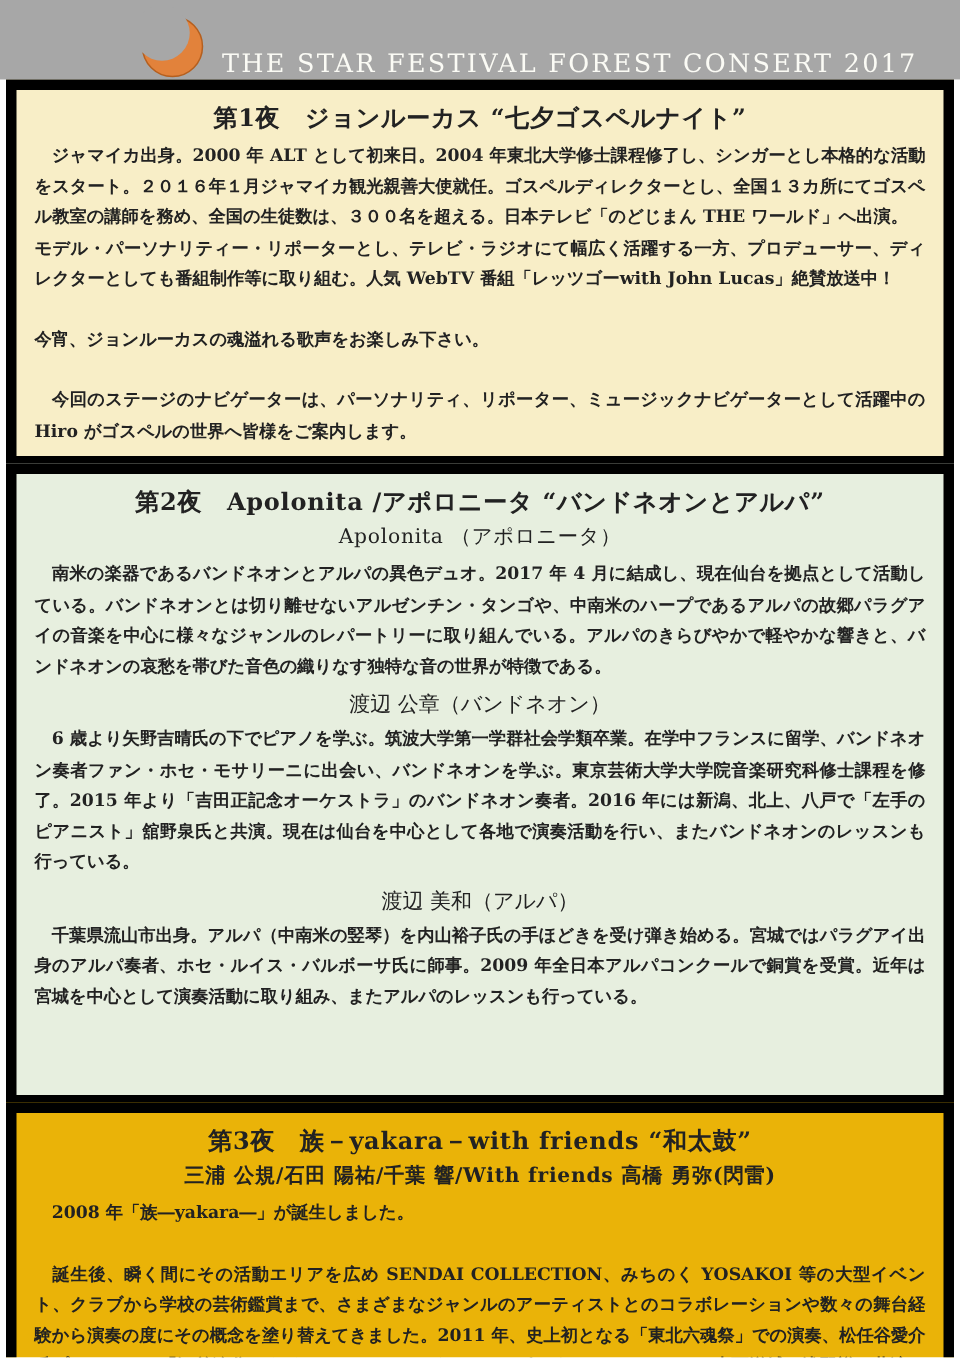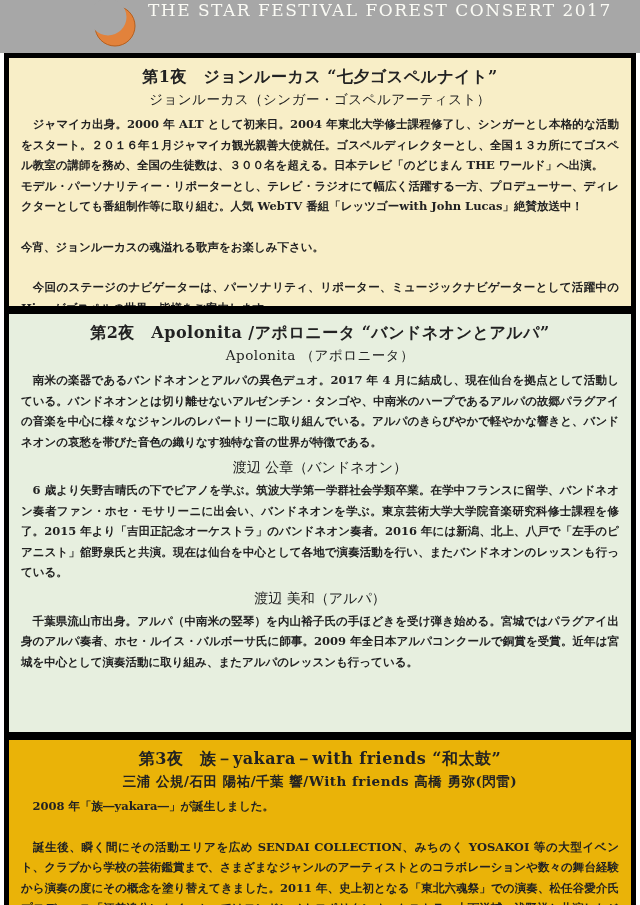--- a/index.html
+++ b/index.html
@@ -13,41 +13,41 @@
     width: 640px;
     height: 905px;
     overflow: hidden;
     background: #ffffff;
   }
   
   .header {
     height: 53px;
     background: #a7a7a7;
     display: flex;
-    align-items: flex-start;
+    align-items: flex-end;
   }
   .moon {
     margin-left: 94px;
     width: 44px;
     height: 48px;
     flex: 0 0 auto;
   }
   .header-title {
     margin: 0 0 0 10px;
     font-size: 17px;
     font-weight: normal;
     color: #fbfbf5;
     letter-spacing: 1.5px;
     white-space: nowrap;
   }
   
   .section {
     box-sizing: border-box;
     margin: 0 4px;
-    border: 5px solid #000000;
+    border: 7px solid #000000;
     padding: 4px 12px 0 12px;
     overflow: hidden;
     color: #222222;
   }
   .section + .section { margin-top: -2px; }
   .s1 { background: #f8eec7; height: 258px; }
   .s2 { background: #e7efdf; height: 428px; }
   .s3 { background: #eab308; height: 336px; }
 
   .sec-title {
@@ -90,21 +90,20 @@
       <svg viewBox="0 0 44 48" width="44" height="48">
         <circle cx="21" cy="26" r="20" fill="#e2823b" stroke="#b55f1e" stroke-width="1"></circle>
         <circle cx="14" cy="17" r="18.5" fill="#a7a7a7"></circle>
       </svg>
     </span>
     <h1 class="header-title">THE STAR FESTIVAL FOREST CONSERT 2017</h1>
   </header>
 
   <section class="section s1">
     <h2 class="sec-title">第1夜　ジョンルーカス “七夕ゴスペルナイト”</h2>
-    <h3 class="sec-subtitle">ジョンルーカス（シンガー・ゴスペルアーティスト）</h3>
     <p>　ジャマイカ出身。2000 年 ALT として初来日。2004 年東北大学修士課程修了し、シンガーとし本格的な活動をスタート。２０１６年１月ジャマイカ観光親善大使就任。ゴスペルディレクターとし、全国１３カ所にてゴスペル教室の講師を務め、全国の生徒数は、３００名を超える。日本テレビ「のどじまん THE ワールド」へ出演。</p>
     <p>モデル・パーソナリティー・リポーターとし、テレビ・ラジオにて幅広く活躍する一方、プロデューサー、ディレクターとしても番組制作等に取り組む。人気 WebTV 番組「レッツゴーwith John Lucas」絶賛放送中！</p>
     <p class="gap">今宵、ジョンルーカスの魂溢れる歌声をお楽しみ下さい。</p>
     <p class="gap">　今回のステージのナビゲーターは、パーソナリティ、リポーター、ミュージックナビゲーターとして活躍中の Hiro がゴスペルの世界へ皆様をご案内します。</p>
   </section>
 
   <section class="section s2">
     <h2 class="sec-title">第2夜　Apolonita /アポロニータ “バンドネオンとアルパ”</h2>
     <h3 class="sec-subtitle">Apolonita （アポロニータ）</h3>
     <p>　南米の楽器であるバンドネオンとアルパの異色デュオ。2017 年 4 月に結成し、現在仙台を拠点として活動している。バンドネオンとは切り離せないアルゼンチン・タンゴや、中南米のハープであるアルパの故郷パラグアイの音楽を中心に様々なジャンルのレパートリーに取り組んでいる。アルパのきらびやかで軽やかな響きと、バンドネオンの哀愁を帯びた音色の織りなす独特な音の世界が特徴である。</p>

